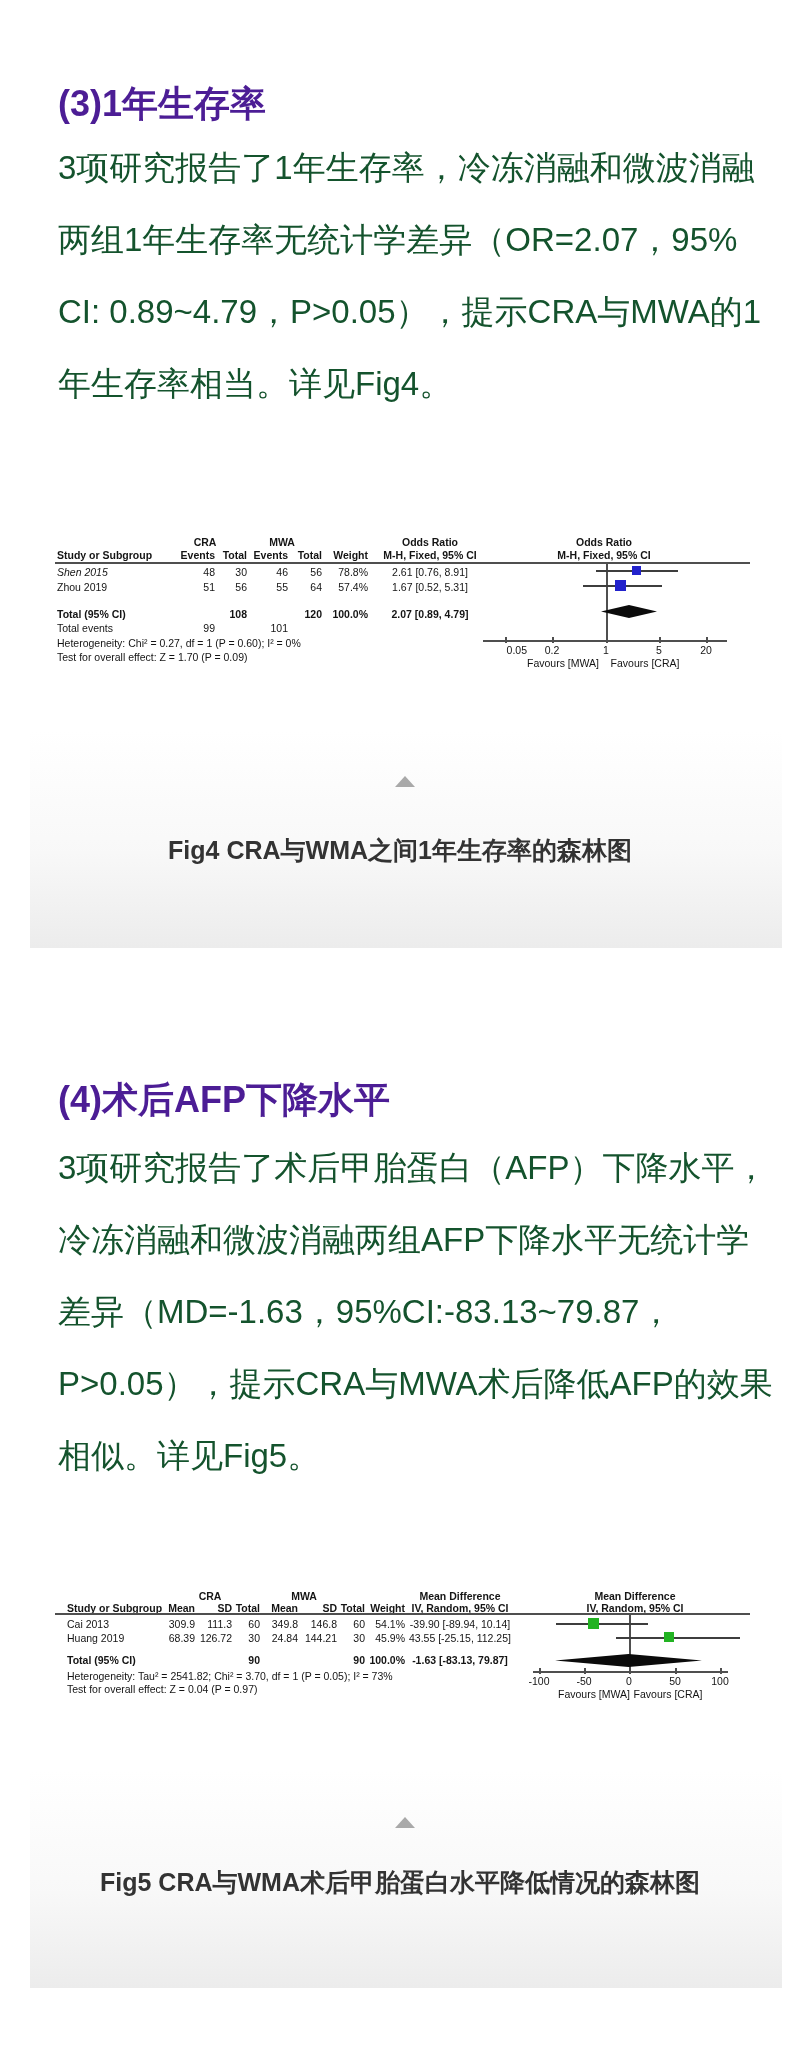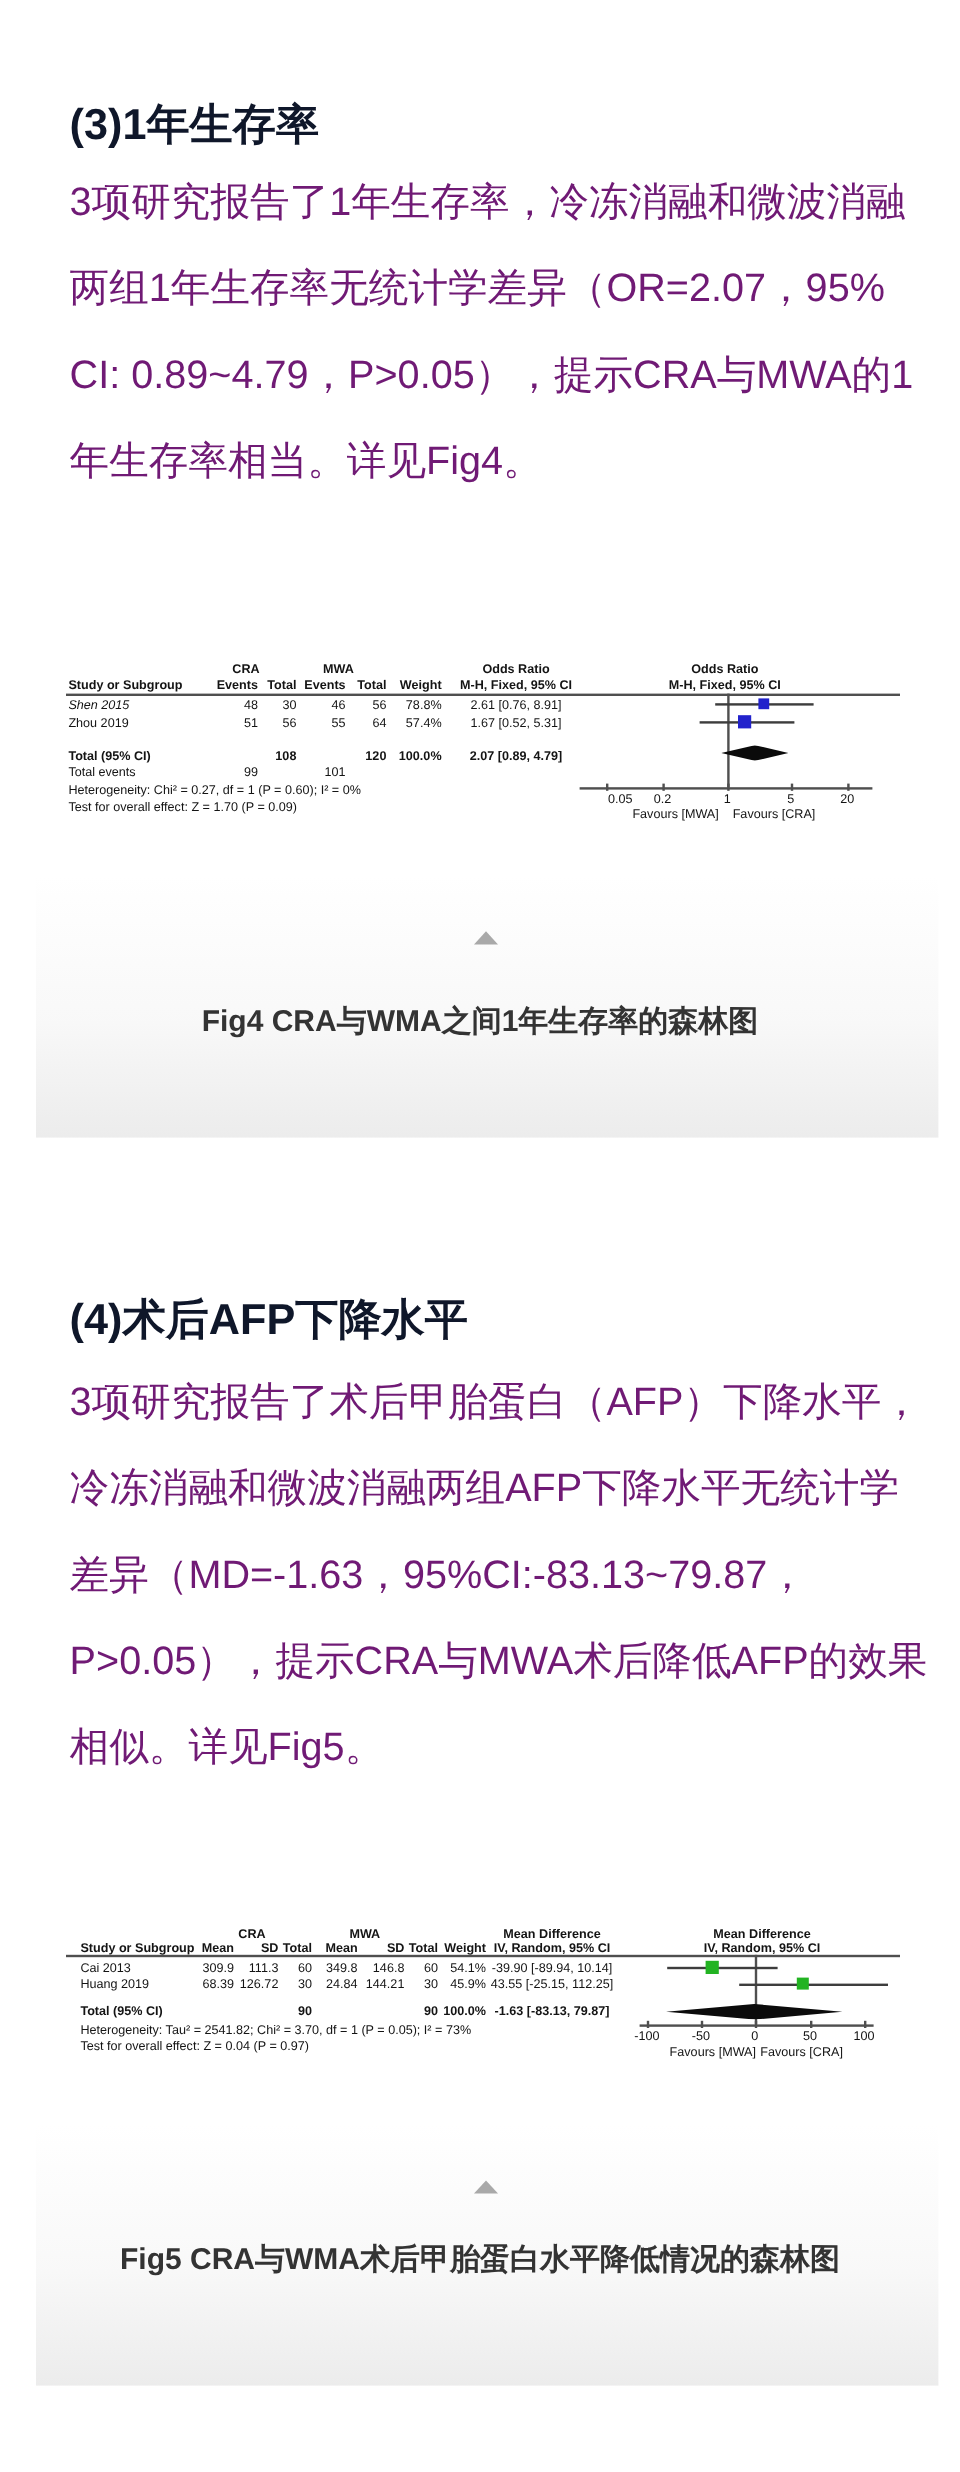--- a/index.html
+++ b/index.html
@@ -1,25 +1,25 @@
 <!DOCTYPE html>
 <html><head>
 <meta charset="utf-8">
 <style>
   html,body{margin:0;padding:0;}
   body{background:#fff;font-family:"Liberation Sans","DejaVu Sans",sans-serif;}
   .page{position:relative;width:800px;height:2060px;background:#ffffff;overflow:hidden;}
-  .heading{position:absolute;left:58px;font-size:36px;font-weight:bold;color:#0f172a;white-space:nowrap;}
-  .para{position:absolute;left:58px;width:700px;font-size:33px;line-height:72px;color:#701a75;}
+  .heading{position:absolute;left:58px;font-size:36px;font-weight:bold;color:#4c1d95;white-space:nowrap;}
+  .para{position:absolute;left:58px;width:700px;font-size:33px;line-height:72px;color:#14532d;}
   .para div{white-space:nowrap;}
   .band{position:absolute;left:30px;width:752px;background:linear-gradient(180deg,rgba(236,236,236,0) 0%,rgba(236,236,236,0.35) 55%,#ececec 100%);}
   .caption{position:absolute;left:0;width:800px;text-align:center;font-size:25px;font-weight:600;color:#333;}
   .tri{position:absolute;width:0;height:0;border-left:10px solid transparent;border-right:10px solid transparent;border-bottom:11px solid #a9a9a9;cursor:pointer;}
   
-  .fp{position:absolute;width:720px;font-size:10.5px;color:#141414;margin-top:16px;}
+  .fp{position:absolute;width:720px;font-size:10.5px;color:#141414;}
   .fc{position:absolute;white-space:nowrap;line-height:13px;}
   .cen{text-align:center;}
   .b{font-weight:bold;}
   .rule{position:absolute;height:1.5px;background:#4f4f4f;}
   .vline{position:absolute;width:1.5px;background:#4f4f4f;}
   .cil{position:absolute;height:1.5px;background:#3d3d3d;}
   .sq{position:absolute;}
   .sq.blue{background:#2222cc;}
   .sq.green{background:#22b322;}
   .dia{position:absolute;background:#0b0b0b;clip-path:polygon(50% 0,100% 50%,50% 100%,0 50%);}

